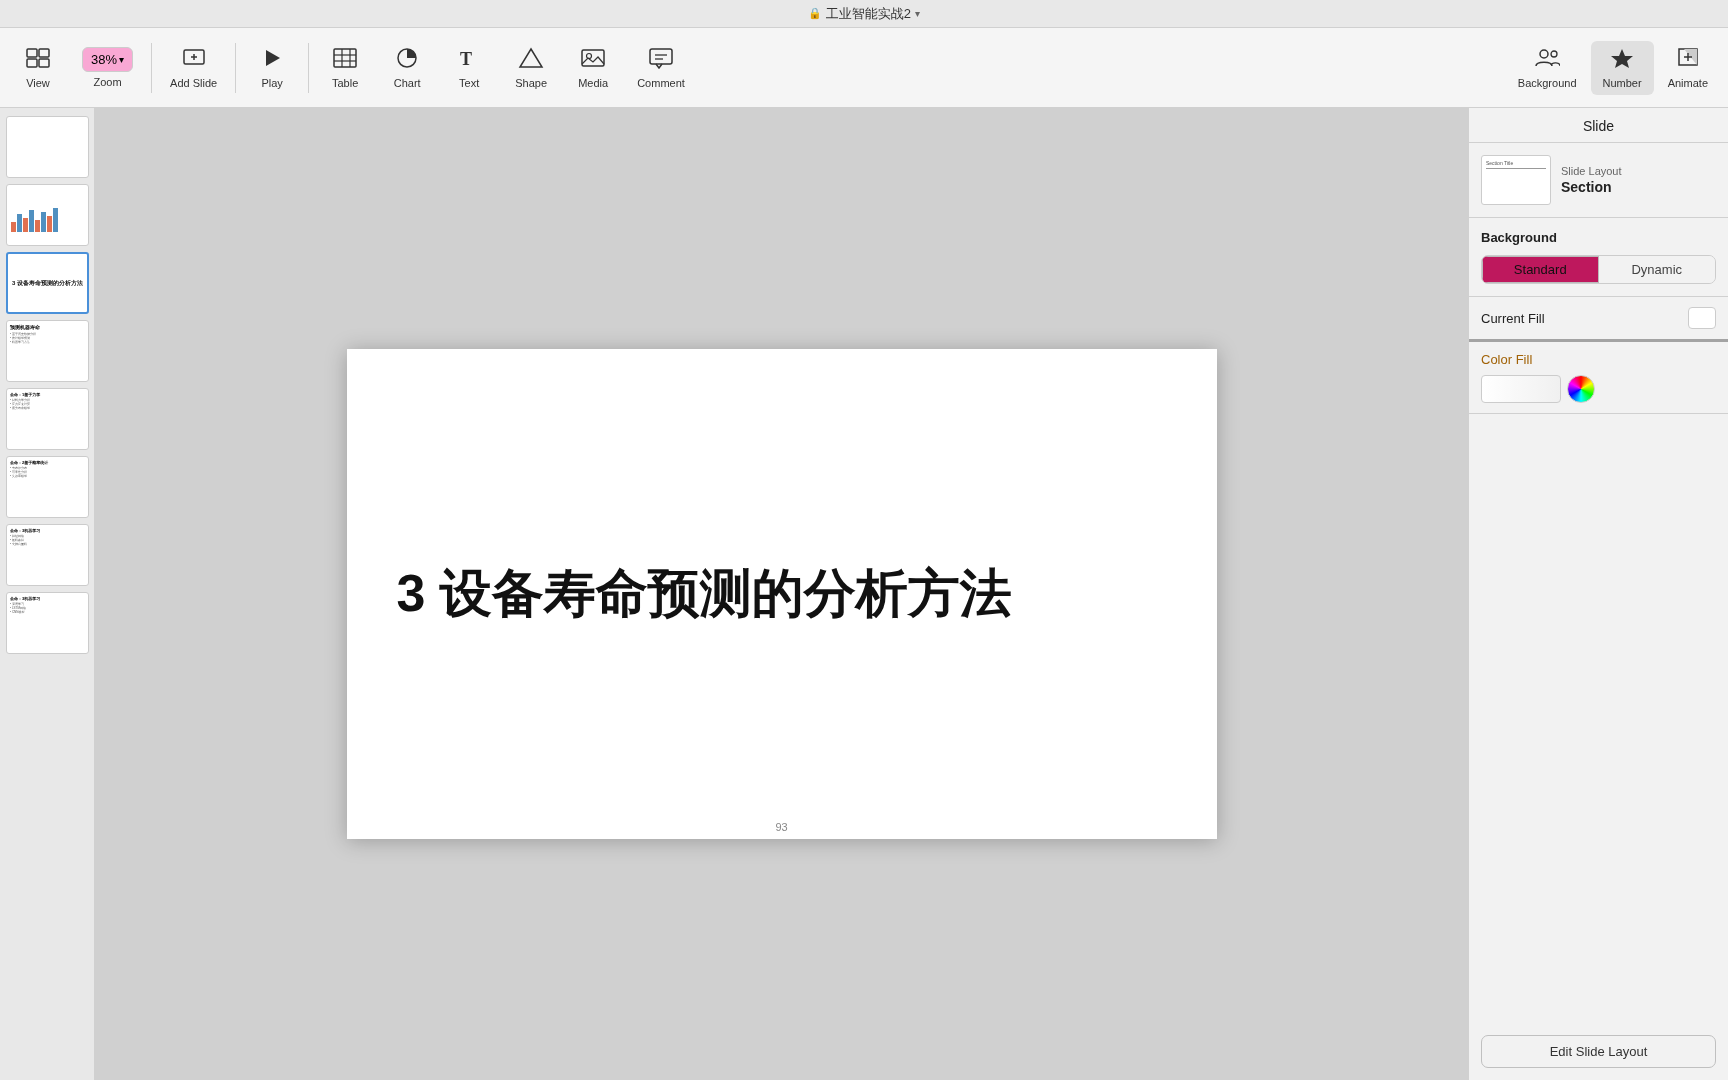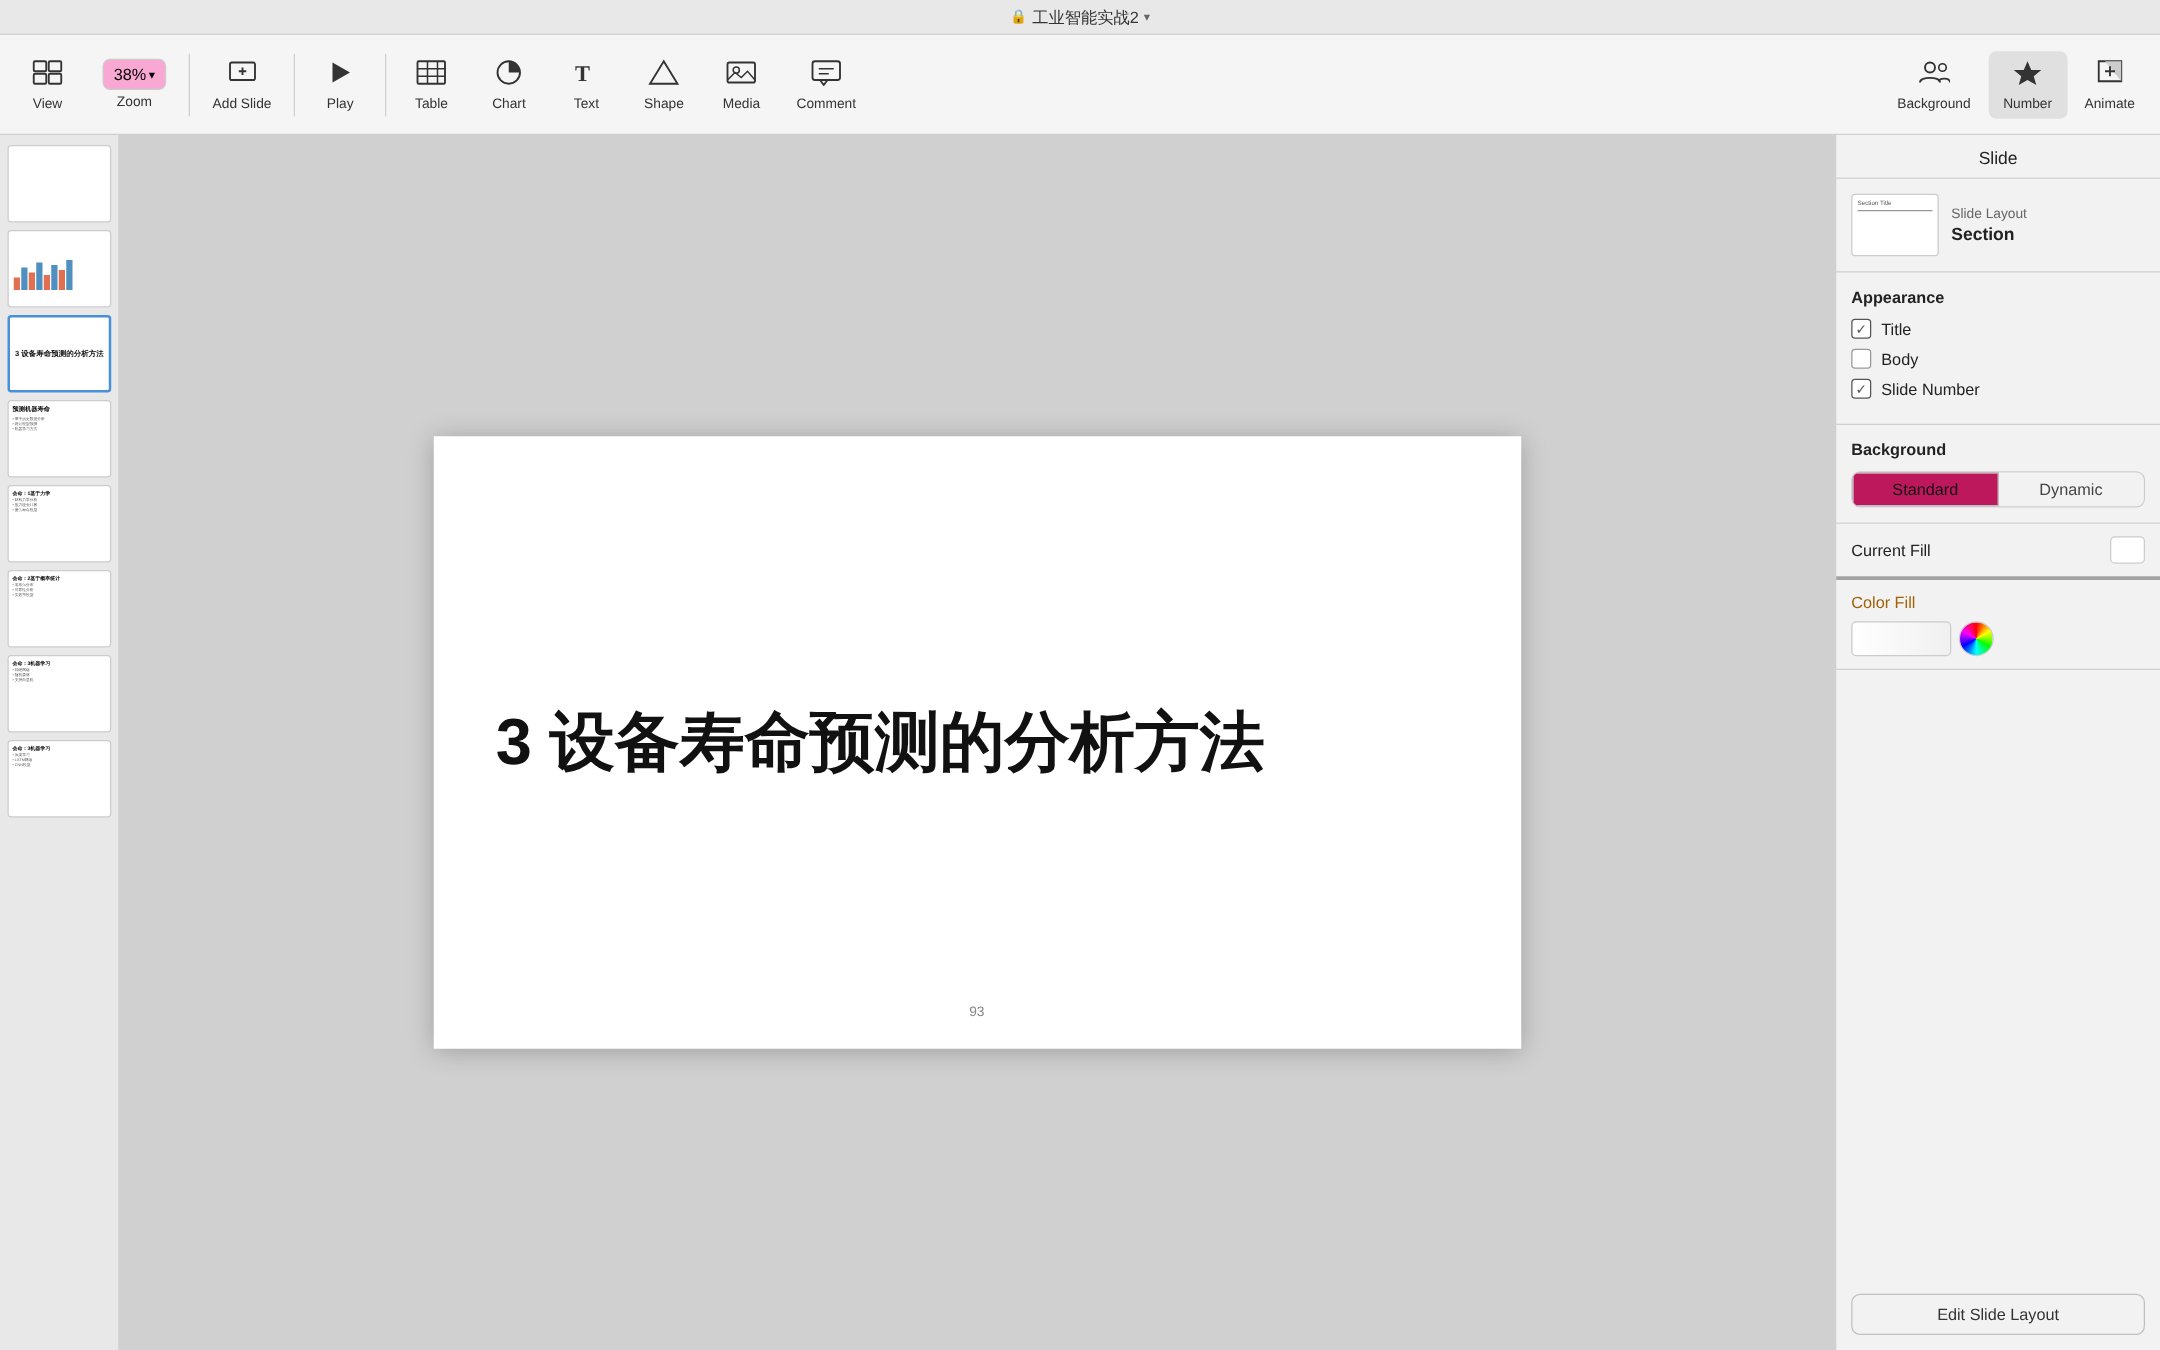--- a/index.html
+++ b/index.html
@@ -159,21 +159,21 @@
     }
     #slide-main-text {
       font-size: 52px;
       font-weight: bold;
       color: #111;
       padding-left: 50px;
       font-family: "PingFang SC", "Hiragino Sans GB", "STHeiti", sans-serif;
     }
     #slide-page-num {
       position: absolute;
-      bottom: 23px;
+      bottom: 6px;
       left: 50%;
       transform: translateX(-50%);
       font-size: 11px;
       color: #888;
     }
 
     
     #right-panel {
       width: 260px;
       background: #f2f2f2;
@@ -603,38 +603,20 @@
     <div id="layout-section">
       <div class="layout-preview">
         <div class="layout-preview-label">Section Title</div>
       </div>
       <div class="layout-info">
         <div class="layout-label-small">Slide Layout</div>
         <div class="layout-name">Section</div>
       </div>
     </div>
 
-    <div id="appearance-section">
-      <div class="section-title">Appearance</div>
-
-      <div class="checkbox-row">
-        <div class="checkbox-box checked"></div>
-        <span class="checkbox-label">Title</span>
-      </div>
-
-      <div class="checkbox-row">
-        <div class="checkbox-box"></div>
-        <span class="checkbox-label">Body</span>
-      </div>
-
-      <div class="checkbox-row">
-        <div class="checkbox-box checked"></div>
-        <span class="checkbox-label">Slide Number</span>
-      </div>
-    </div>
 
     <div id="background-section">
       <div class="section-title">Background</div>
       <div class="background-toggle">
         <div class="bg-btn active">Standard</div>
         <div class="bg-btn">Dynamic</div>
       </div>
     </div>
 
     <div id="current-fill-section">

